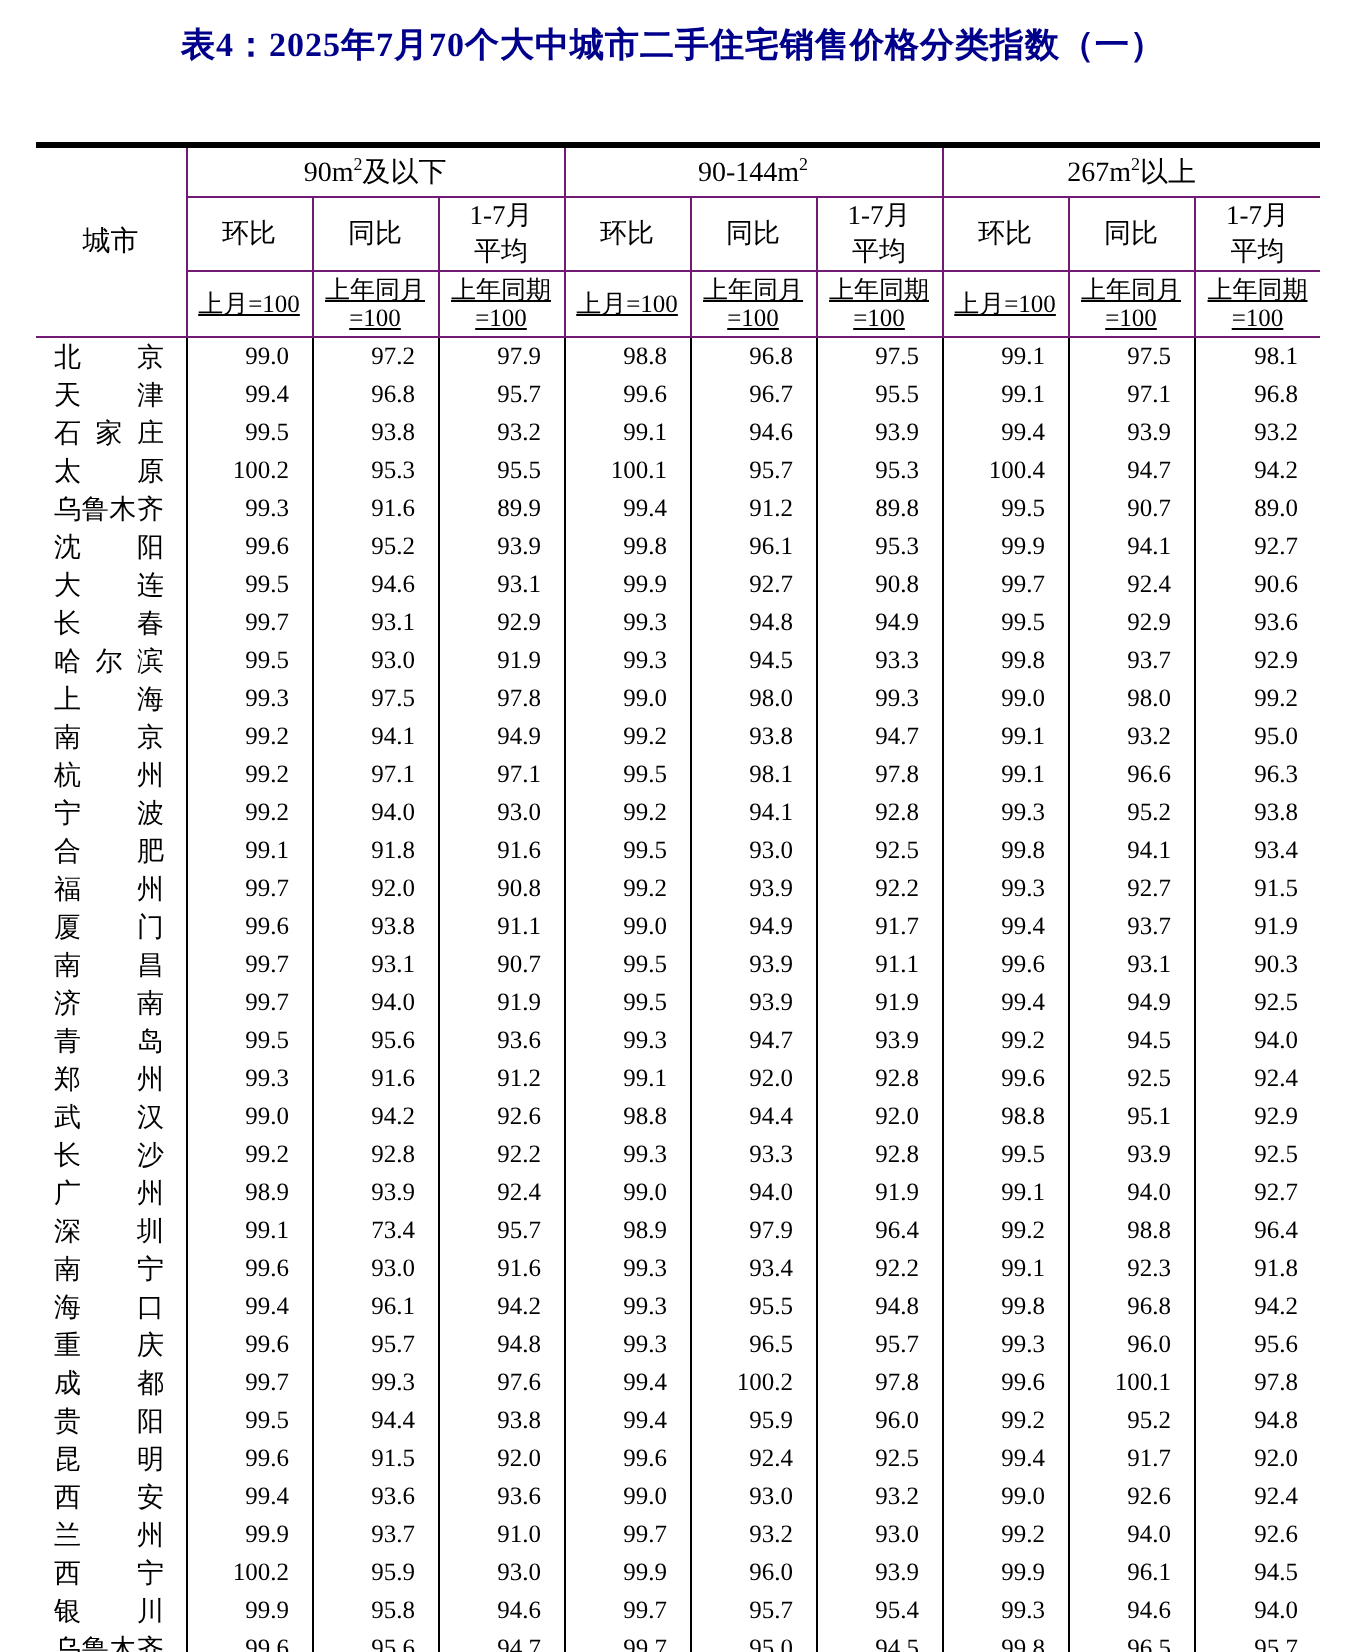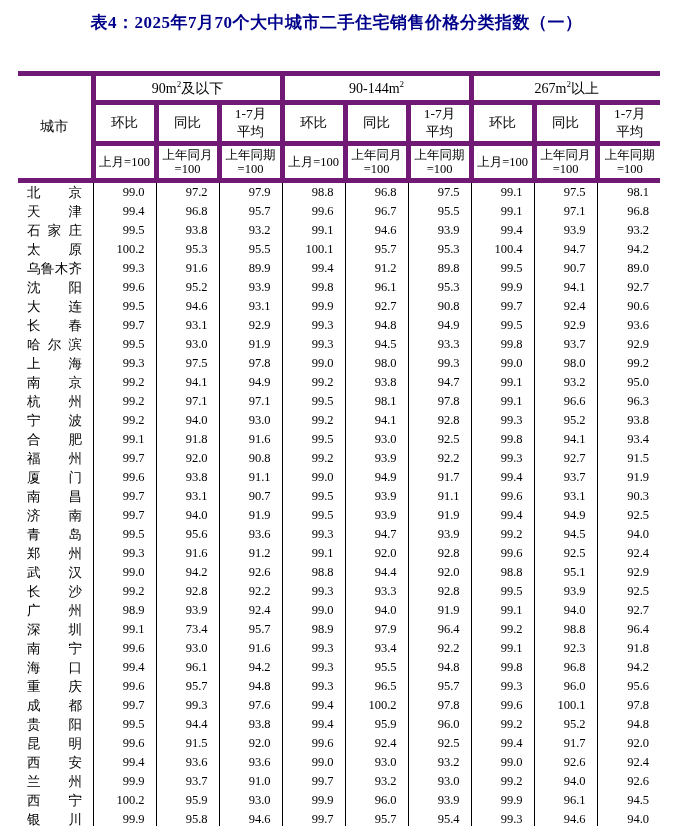--- a/index.html
+++ b/index.html
@@ -26,29 +26,29 @@
     border-collapse: collapse;
     table-layout: fixed;
     width: 642px;
     margin: 37px 0 0 18px;
     border-top: 3px solid #000;
     border-bottom: 3px solid #000;
   }
   col.c-city { width: 75px; }
   col.c-num  { width: 63px; }
   thead th {
-    border: 5px solid #701a75;
+    border: 1px solid #701a75;
     font-weight: normal;
     text-align: center;
     vertical-align: middle;
     padding: 0;
   }
   thead tr.r-group th { height: 24px; font-size: 14px; }
   thead tr.r-sub   th { height: 33px; font-size: 13.5px; }
-  thead tr.r-base  th { height: 32px; font-size: 12.5px; line-height: 14px; }
+  thead tr.r-base  th { height: 32px; font-size: 12.5px; line-height: 14px; text-decoration: underline; }
   thead th:first-child { border-left: none; }
   thead th:last-child  { border-right: none; }
   th.city-h { font-size: 14px; border-left: none; }
   th sup { font-size: 9px; }
   .preline { white-space: pre-line; }
   tbody td {
     border-left: 1px solid #000;
     border-right: 1px solid #000;
     border-top: none;
     border-bottom: none;

